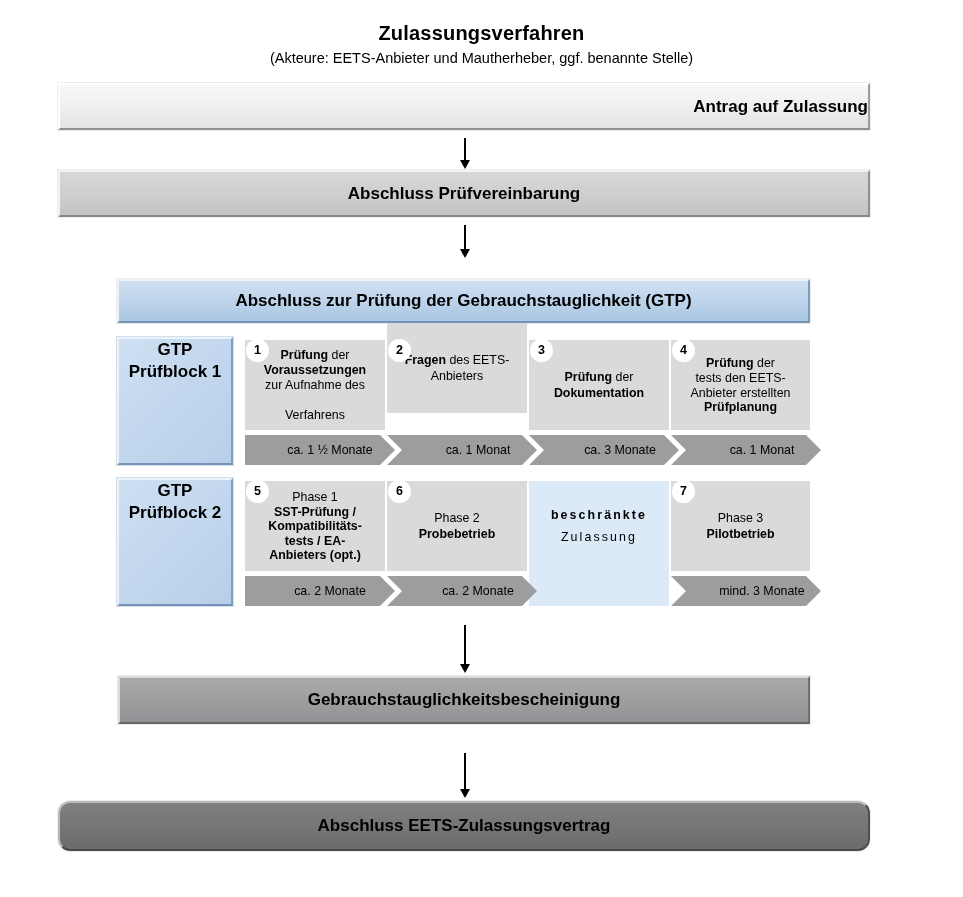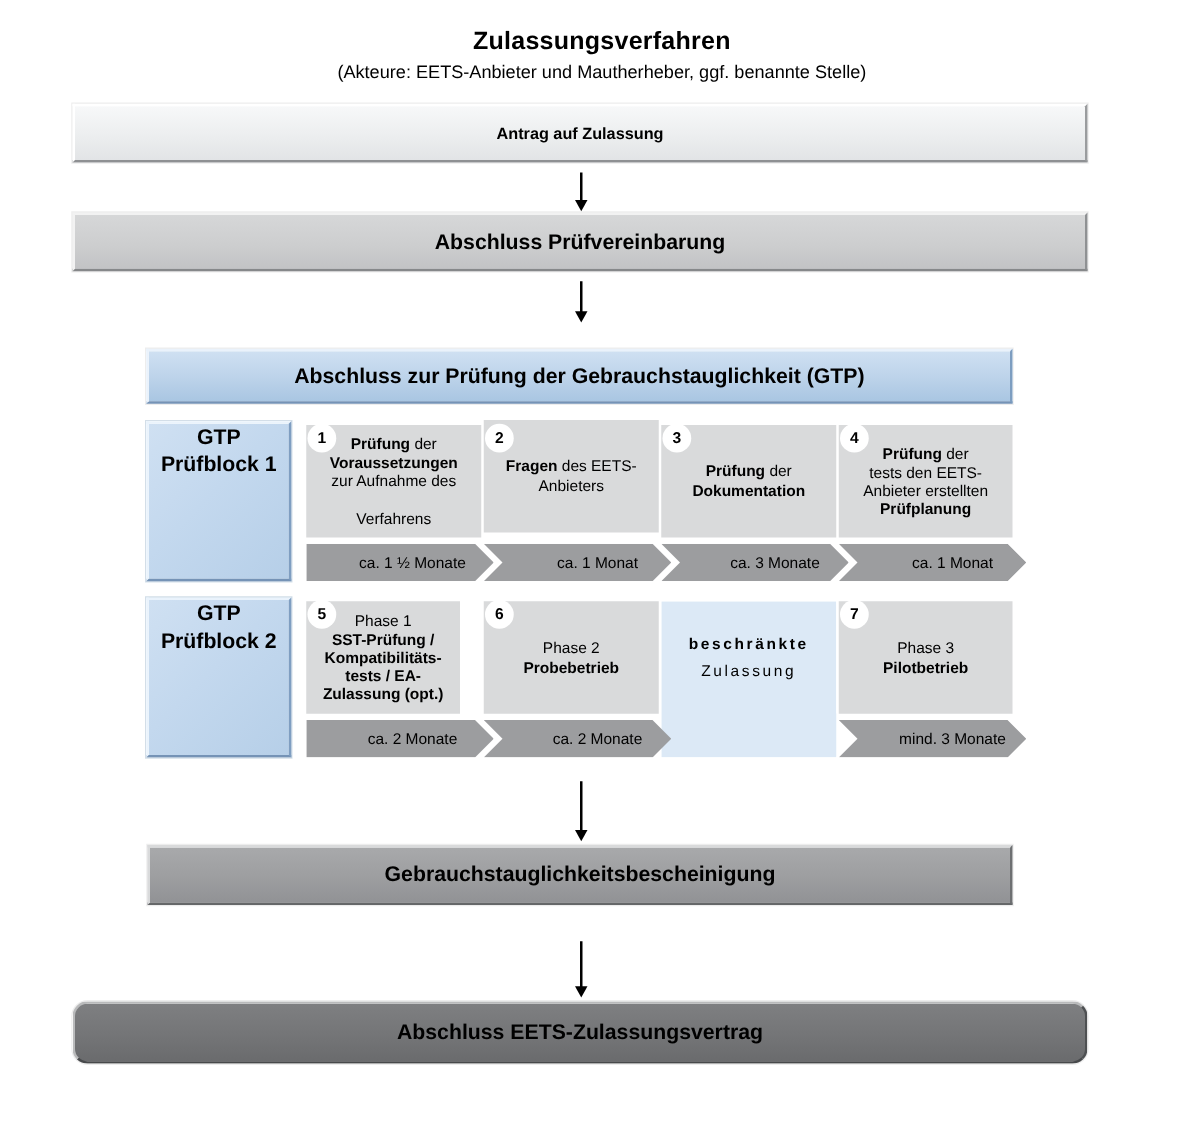--- a/index.html
+++ b/index.html
@@ -29,21 +29,22 @@
     border-style:solid;
     border-width:2px;
     box-shadow:0 0 0 1px rgba(0,0,0,.07);
   }
   .bar .lbl{display:block;width:100%;}
 
   
   .bar-light{
     background:linear-gradient(180deg,#f7f8f9 0%,#eceeef 55%,#e2e4e6 100%);
     border-color:#ffffff #9a9c9e #8e9093 #ffffff;
-    font-size:13px;
+    font-size:17px;
+    text-align:right;
   }
   
   .bar-mid{
     background:linear-gradient(180deg,#d6d7d8 0%,#cdcecf 55%,#c2c3c5 100%);
     border-color:#f2f2f2 #8f9193 #86888a #f2f2f2;
     font-size:17px;
   }
   
   .bar-blue{
     background:linear-gradient(180deg,#cfe0f2 0%,#bdd3ea 52%,#a9c6e2 100%);
@@ -167,21 +168,21 @@
       <div style="line-height: 1.18;"><span style="font-weight: bold;">Prüfung</span><span> der</span></div>
       <div style="line-height: 1.18;"><span style="font-weight: bold;">Voraussetzungen</span></div>
       <div style="line-height: 1.18;"><span>zur Aufnahme des</span></div>
       <div style="line-height: 1.18; margin-top: 16px;"><span>Verfahrens</span></div>
     </span>
 </div>
 <div class="abs badge" style="left:246px;top:339px;">
   <span>1</span>
 </div>
 
-<div class="abs stepbox" style="left:387px;top:336px;width:140px;height:90px;">
+<div class="abs stepbox" style="left:387px;top:323px;width:140px;height:90px;">
   <span class="inner">
       <div><span style="font-weight: bold;">Fragen</span><span> des EETS-</span></div>
       <div><span>Anbieters</span></div>
     </span>
 </div>
 <div class="abs badge" style="left:388px;top:339px;">
   <span>2</span>
 </div>
 
 <div class="abs stepbox" style="left:529px;top:340px;width:140px;height:90px;">
@@ -221,27 +222,27 @@
 
 <div class="abs blocktile" style="left:117px;top:478px;width:116px;height:128px;">
   <span>
     <span>GTP</span><br>
     <span>Prüfblock 2</span>
   </span>
 </div>
 
 <div class="abs bluecol" style="left:529px;top:481px;width:140px;height:125px;"></div>
 
-<div class="abs stepbox" style="left:245px;top:481px;width:123px;height:90px;justify-content:center;">
+<div class="abs stepbox" style="left:245px;top:481px;width:140px;height:90px;justify-content:center;">
   <span class="inner">
       <div style="line-height: 1.18;"><span>Phase 1</span></div>
       <div style="line-height: 1.18;"><span style="font-weight: bold;">SST-Prüfung /</span></div>
       <div style="line-height: 1.18;"><span style="font-weight: bold;">Kompatibilitäts-</span></div>
       <div style="line-height: 1.18;"><span style="font-weight: bold;">tests / EA-</span></div>
-      <div style="line-height: 1.18;"><span style="font-weight: bold;">Zulassung (opt.)</span></div>
+      <div style="line-height: 1.18;"><span style="font-weight: bold;">Anbieters (opt.)</span></div>
     </span>
 </div>
 <div class="abs badge" style="left:246px;top:480px;">
   <span>5</span>
 </div>
 
 <div class="abs stepbox" style="left:387px;top:481px;width:140px;height:90px;">
   <span class="inner">
       <div><span>Phase 2</span></div>
       <div><span style="font-weight: bold;">Probebetrieb</span></div>

